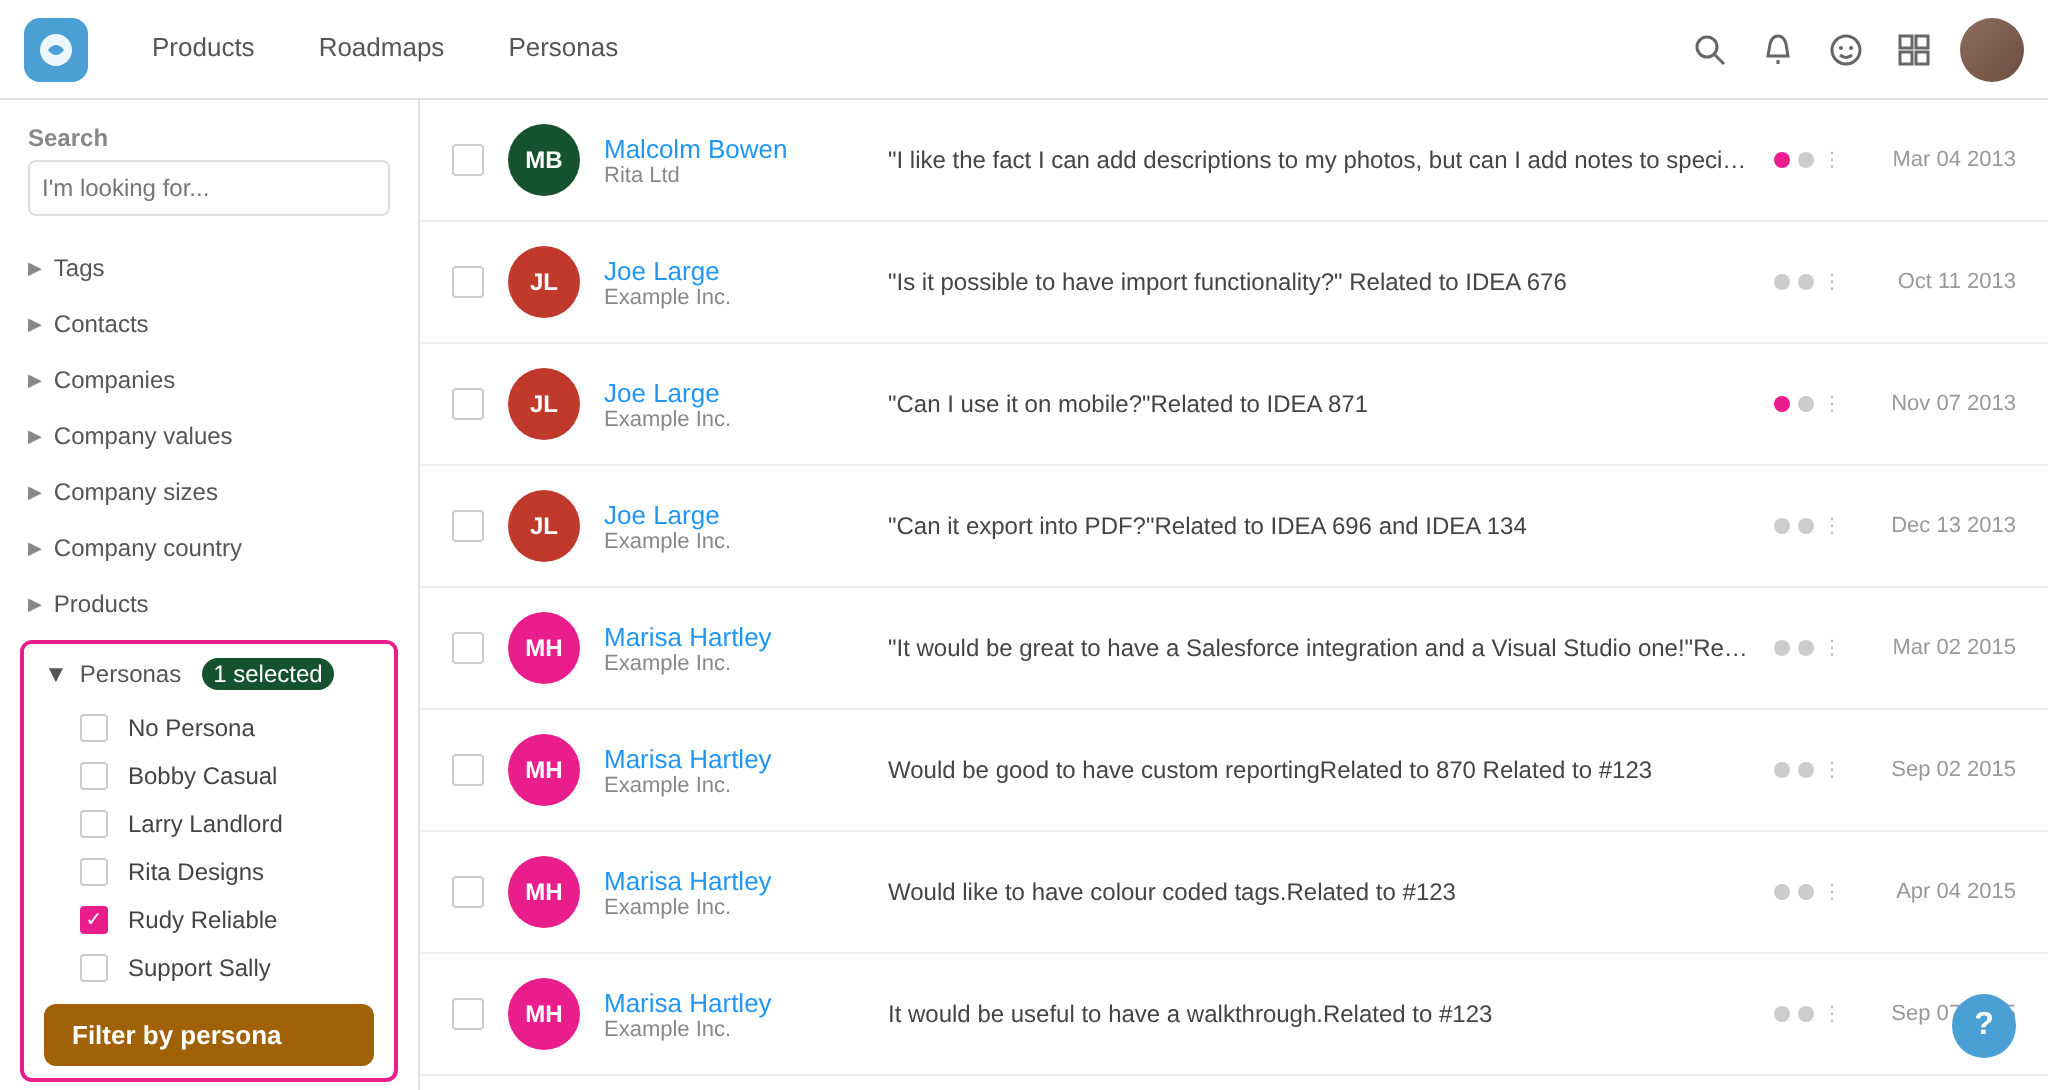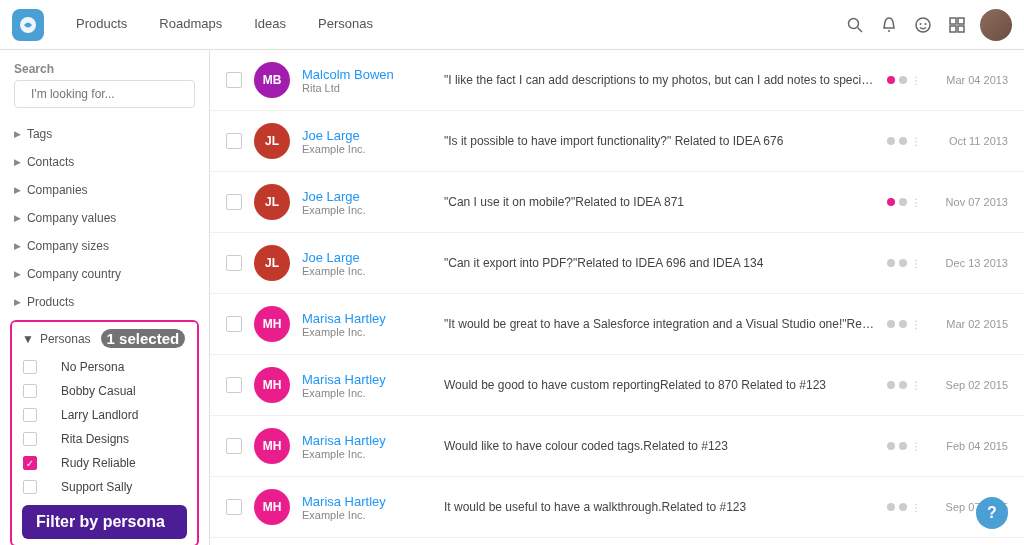--- a/index.html
+++ b/index.html
@@ -31,57 +31,57 @@
 
     
     .sidebar {
       width: 210px; background: #fff; border-right: 1px solid #e0e0e0;
       overflow-y: auto; flex-shrink: 0; padding: 12px 0;
     }
     .sidebar-section { padding: 0 14px 4px; }
     .sidebar-label { font-size: 12px; color: #888; font-weight: 600; margin-bottom: 4px; }
     .search-input {
       width: 100%; border: 1px solid #ddd; border-radius: 4px;
-      padding: 6px 16px; font-size: 12px; color: #999; outline: none;
+      padding: 6px 6px; font-size: 12px; color: #999; outline: none;
       margin-bottom: 8px;
     }
     .sidebar-filter {
       display: flex; align-items: center; padding: 7px 14px;
       font-size: 12px; color: #555; cursor: pointer; gap: 6px;
     }
     .sidebar-filter .arrow { font-size: 9px; color: #888; }
 
     
     .personas-section {
       border: 2px solid #e91e8c; border-radius: 6px; margin: 4px 10px;
       overflow: hidden;
     }
     .personas-header {
       display: flex; align-items: center; padding: 7px 10px;
       font-size: 12px; color: #555; cursor: pointer; background: #fff;
       gap: 6px;
     }
     .personas-badge {
-      background: #737373; color: white; border-radius: 10px;
-      padding: 1px 6px; font-size: 15px; font-weight: 700; margin-left: 4px;
+      background: #14532d; color: white; border-radius: 10px;
+      padding: 1px 6px; font-size: 12px; font-weight: 400; margin-left: 4px;
     }
     .persona-item {
-      display: flex; align-items: center; padding: 5px 11px;
-      font-size: 12px; color: #444; gap: 24px; cursor: pointer;
+      display: flex; align-items: center; padding: 5px 28px;
+      font-size: 12px; color: #444; gap: 10px; cursor: pointer;
     }
     .checkbox {
       width: 14px; height: 14px; border: 1px solid #ccc; border-radius: 2px;
       display: flex; align-items: center; justify-content: center; flex-shrink: 0;
     }
     .checkbox.checked { background: #e91e8c; border-color: #e91e8c; color: white; }
     .checkbox.checked::after { content: '✓'; font-size: 10px; }
 
     
     .filter-tooltip {
-      background: #4c1d95; color: white; font-size: 16px; font-weight: 600;
+      background: #a16207; color: white; font-size: 13px; font-weight: 600;
       padding: 8px 14px; border-radius: 6px; margin: 6px 10px;
       display: flex; align-items: center; white-space: nowrap;
     }
 
     
     .content { flex: 1; overflow-y: auto; background: #fff; }
     .feedback-list { }
     .feedback-row {
       display: flex; align-items: center; padding: 12px 16px;
       border-bottom: 1px solid #f0f0f0; gap: 12px; min-height: 60px;
@@ -116,21 +116,20 @@
 <nav class="top-nav">
   <div class="nav-logo">
     <svg width="18" height="18" viewBox="0 0 18 18">
         <circle cx="9" cy="9" r="8" fill="white" opacity="0.9"></circle>
         <path d="M5 9 Q9 4 13 9 Q9 14 5 9Z" fill="#4a9fd4"></path>
       </svg>
   </div>
   <div class="nav-items">
     <div class="nav-item">Products</div>
     <div class="nav-item">Roadmaps</div>
-    <div class="nav-item">Ideas</div>
     <div class="nav-item">Personas</div>
   </div>
   <div class="nav-right">
     <div class="nav-icon">
       <svg width="18" height="18" viewBox="0 0 18 18" fill="none">
           <circle cx="7.5" cy="7.5" r="5" stroke="#666" stroke-width="1.5"></circle>
           <line x1="11.5" y1="11.5" x2="16" y2="16" stroke="#666" stroke-width="1.5"></line>
         </svg>
     </div>
     <div class="nav-icon">
@@ -234,21 +233,21 @@
       
       
     </div>
 
   </aside>
 
   <main class="content">
     <div class="feedback-list" id="feedback-rows">
     <div class="feedback-row">
     <div class="row-check"></div>
-    <div class="user-avatar" style="background:#a21caf">MB</div>
+    <div class="user-avatar" style="background:#14532d">MB</div>
     <div class="user-info">
       <div class="user-name">Malcolm Bowen</div>
       <div class="user-company">Rita Ltd</div>
     </div>
     <div class="feedback-text">"I like the fact I can add descriptions to my photos, but can I add notes to specific things in the pi...</div>
     <div class="row-actions">
       <div class="dot active"></div>
       <div class="dot"></div>
       <span class="action-icon">⋮</span>
     </div>
@@ -335,21 +334,21 @@
     <div class="user-info">
       <div class="user-name">Marisa Hartley</div>
       <div class="user-company">Example Inc.</div>
     </div>
     <div class="feedback-text">Would like to have colour coded tags.Related to #123</div>
     <div class="row-actions">
       <div class="dot"></div>
       <div class="dot"></div>
       <span class="action-icon">⋮</span>
     </div>
-    <div class="row-date">Feb 04 2015</div>
+    <div class="row-date">Apr 04 2015</div>
   </div>
         <div class="feedback-row">
     <div class="row-check"></div>
     <div class="user-avatar" style="background:#e91e8c">MH</div>
     <div class="user-info">
       <div class="user-name">Marisa Hartley</div>
       <div class="user-company">Example Inc.</div>
     </div>
     <div class="feedback-text">It would be useful to have a walkthrough.Related to #123</div>
     <div class="row-actions">

